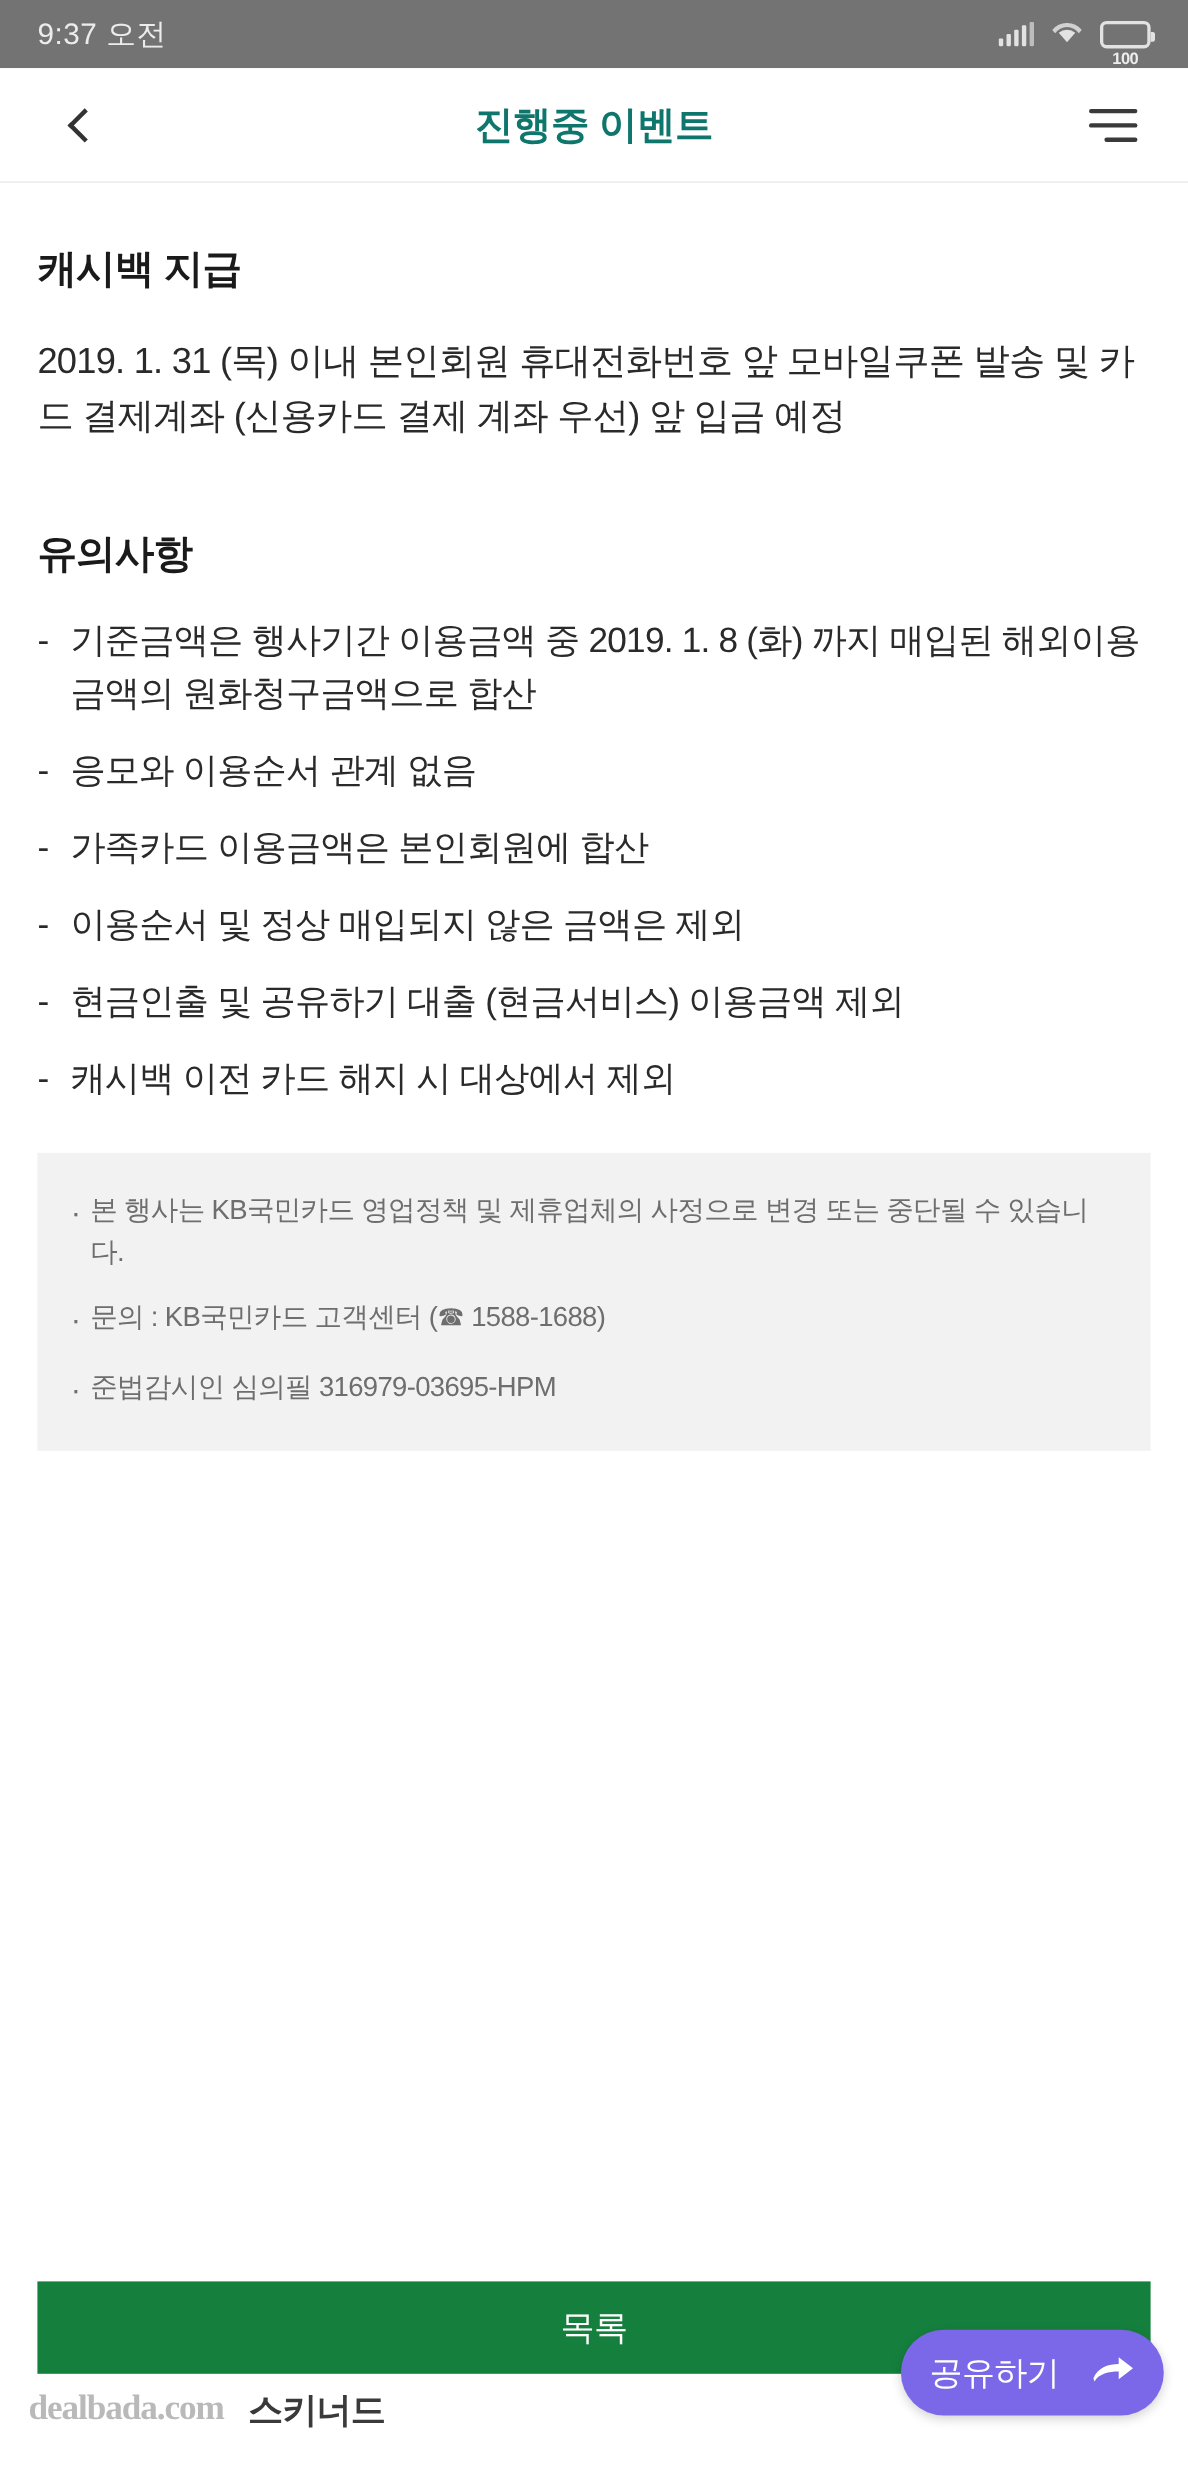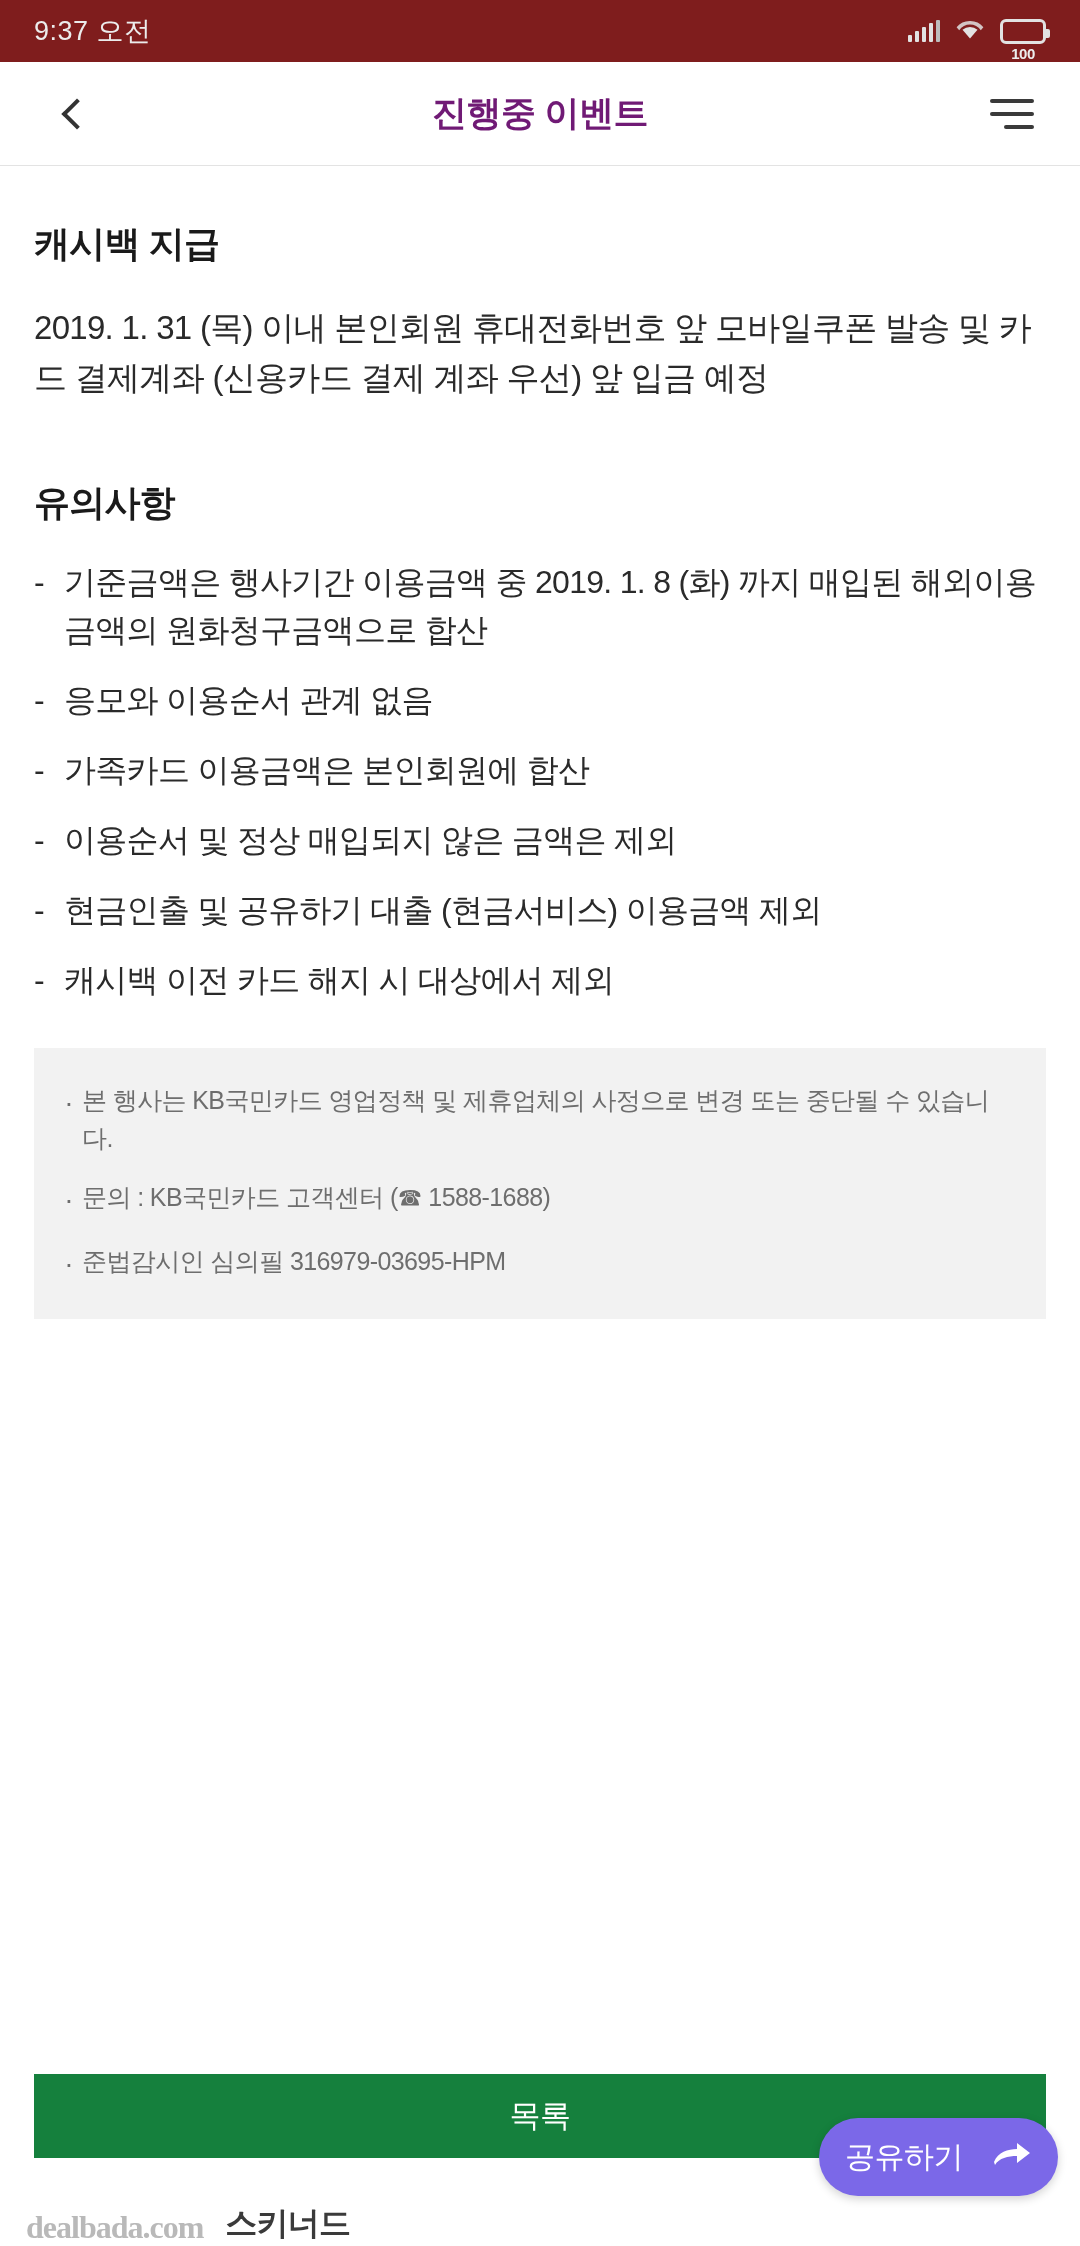--- a/index.html
+++ b/index.html
@@ -7,21 +7,21 @@
     width: 1080px;
     height: 2246px;
     background: #ffffff;
     font-family: "Liberation Sans", sans-serif;
     overflow: hidden;
   }
 
   
   .status-bar {
     height: 62px;
-    background: #7f1d1d;
+    background: #737373;
     display: flex;
     align-items: center;
     justify-content: space-between;
     padding: 0 34px;
     color: #e8e8e8;
   }
   .status-time {
     font-size: 27px;
     letter-spacing: 0.5px;
     color: #ececec;
@@ -101,21 +101,21 @@
     border-bottom: 4px solid #333;
     transform: rotate(45deg);
     margin-left: 8px;
   }
   .header-title {
     position: absolute;
     left: 0; right: 0;
     text-align: center;
     font-size: 35px;
     font-weight: bold;
-    color: #701a75;
+    color: #0f766e;
     letter-spacing: -0.5px;
     pointer-events: none;
   }
   .menu-btn {
     width: 54px;
     height: 54px;
     display: flex;
     flex-direction: column;
     align-items: flex-end;
     justify-content: center;
@@ -247,21 +247,21 @@
   }
 
   
   .bottom-bar {
     position: absolute;
     left: 0;
     right: 0;
     bottom: 0;
     height: 76px;
     display: flex;
-    align-items: flex-end;
+    align-items: flex-start;
     padding-left: 26px;
     gap: 22px;
   }
   .wm {
     font-size: 32px;
     font-weight: bold;
     color: #b9b9b9;
     letter-spacing: -1px;
     font-family: "Liberation Serif", serif;
   }

